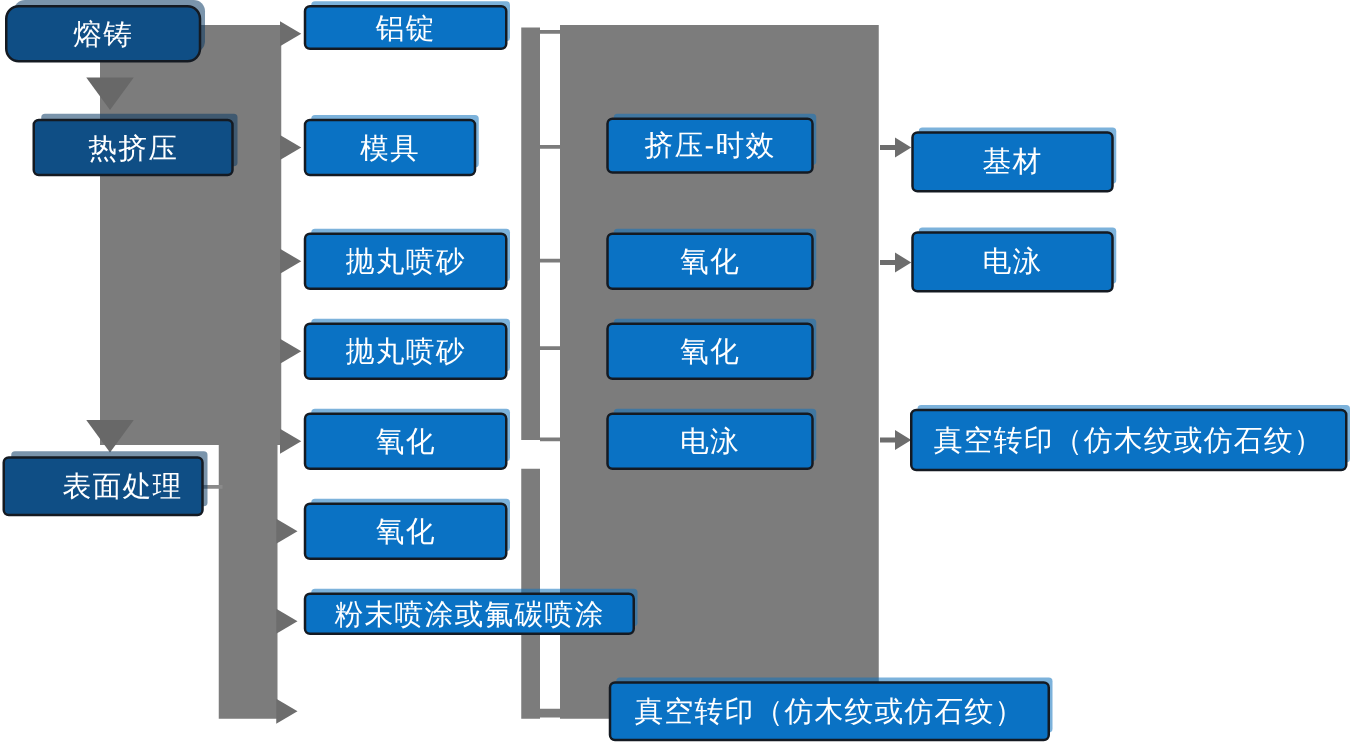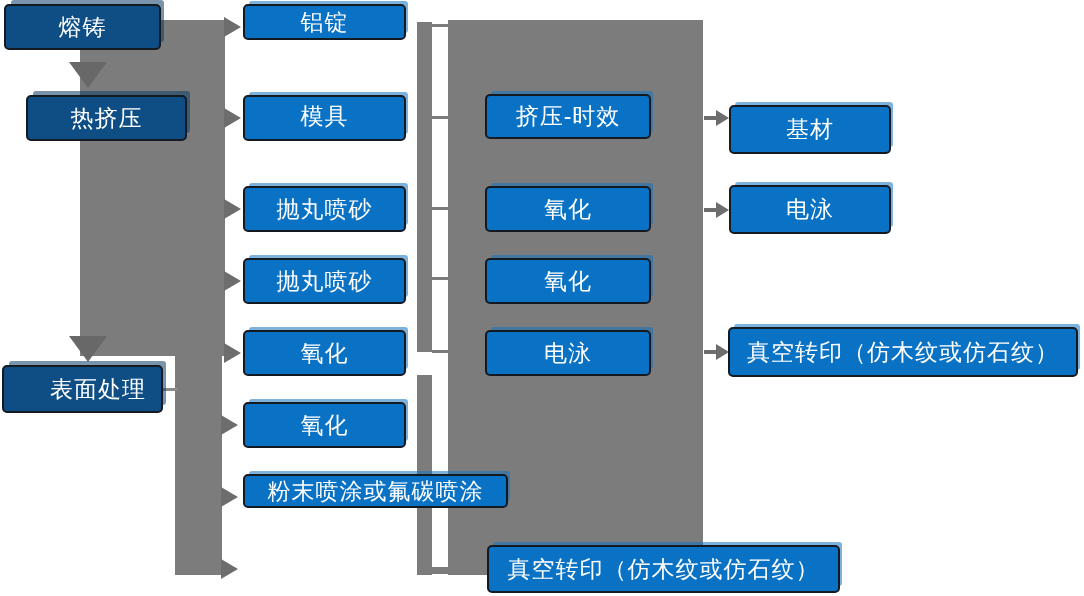--- a/index.html
+++ b/index.html
@@ -70,26 +70,26 @@
   <div class="tri-right" style="left:221px;top:487px;"></div>
   <div class="tri-right" style="left:221px;top:559px;"></div>
 
   <div class="stem" style="left:704px;top:116px;width:14px;"></div>
   <div class="head" style="left:716px;top:110px;"></div>
   <div class="stem" style="left:704px;top:208px;width:14px;"></div>
   <div class="head" style="left:716px;top:202px;"></div>
   <div class="stem" style="left:704px;top:350px;width:14px;"></div>
   <div class="head" style="left:716px;top:344px;"></div>
 
-  <div class="node dark" style="left:4px;top:4px;width:157px;height:46px;">熔铸</div>
+  <div class="node dark" style="left:4px;top:4px;width:157px;height:46px;border-radius:11px;">熔铸</div>
   <div class="node dark" style="left:2px;top:95px;width:161px;height:46px;margin-left:24px;">热挤压</div>
   <div class="node dark" style="left:2px;top:365px;width:161px;height:48px;padding-left:31px;">表面处理</div>
 
   <div class="node bright" style="left:243px;top:4px;width:163px;height:36px;">铝锭</div>
-  <div class="node bright" style="left:243px;top:95px;width:163px;height:46px;font-family:Liberation Mono, monospace;">模具</div>
+  <div class="node bright" style="left:243px;top:95px;width:138px;height:46px;">模具</div>
   <div class="node bright" style="left:243px;top:186px;width:163px;height:46px;">抛丸喷砂</div>
   <div class="node bright" style="left:243px;top:258px;width:163px;height:46px;">抛丸喷砂</div>
   <div class="node bright" style="left:243px;top:330px;width:163px;height:46px;">氧化</div>
   <div class="node bright" style="left:243px;top:402px;width:163px;height:46px;">氧化</div>
   <div class="node bright" style="left:243px;top:474px;width:265px;height:34px;">粉末喷涂或氟碳喷涂</div>
 
   <div class="node bright" style="left:485px;top:94px;width:166px;height:45px;">挤压-时效</div>
   <div class="node bright" style="left:485px;top:186px;width:166px;height:46px;">氧化</div>
   <div class="node bright" style="left:485px;top:258px;width:166px;height:46px;">氧化</div>
   <div class="node bright" style="left:485px;top:330px;width:166px;height:46px;">电泳</div>

